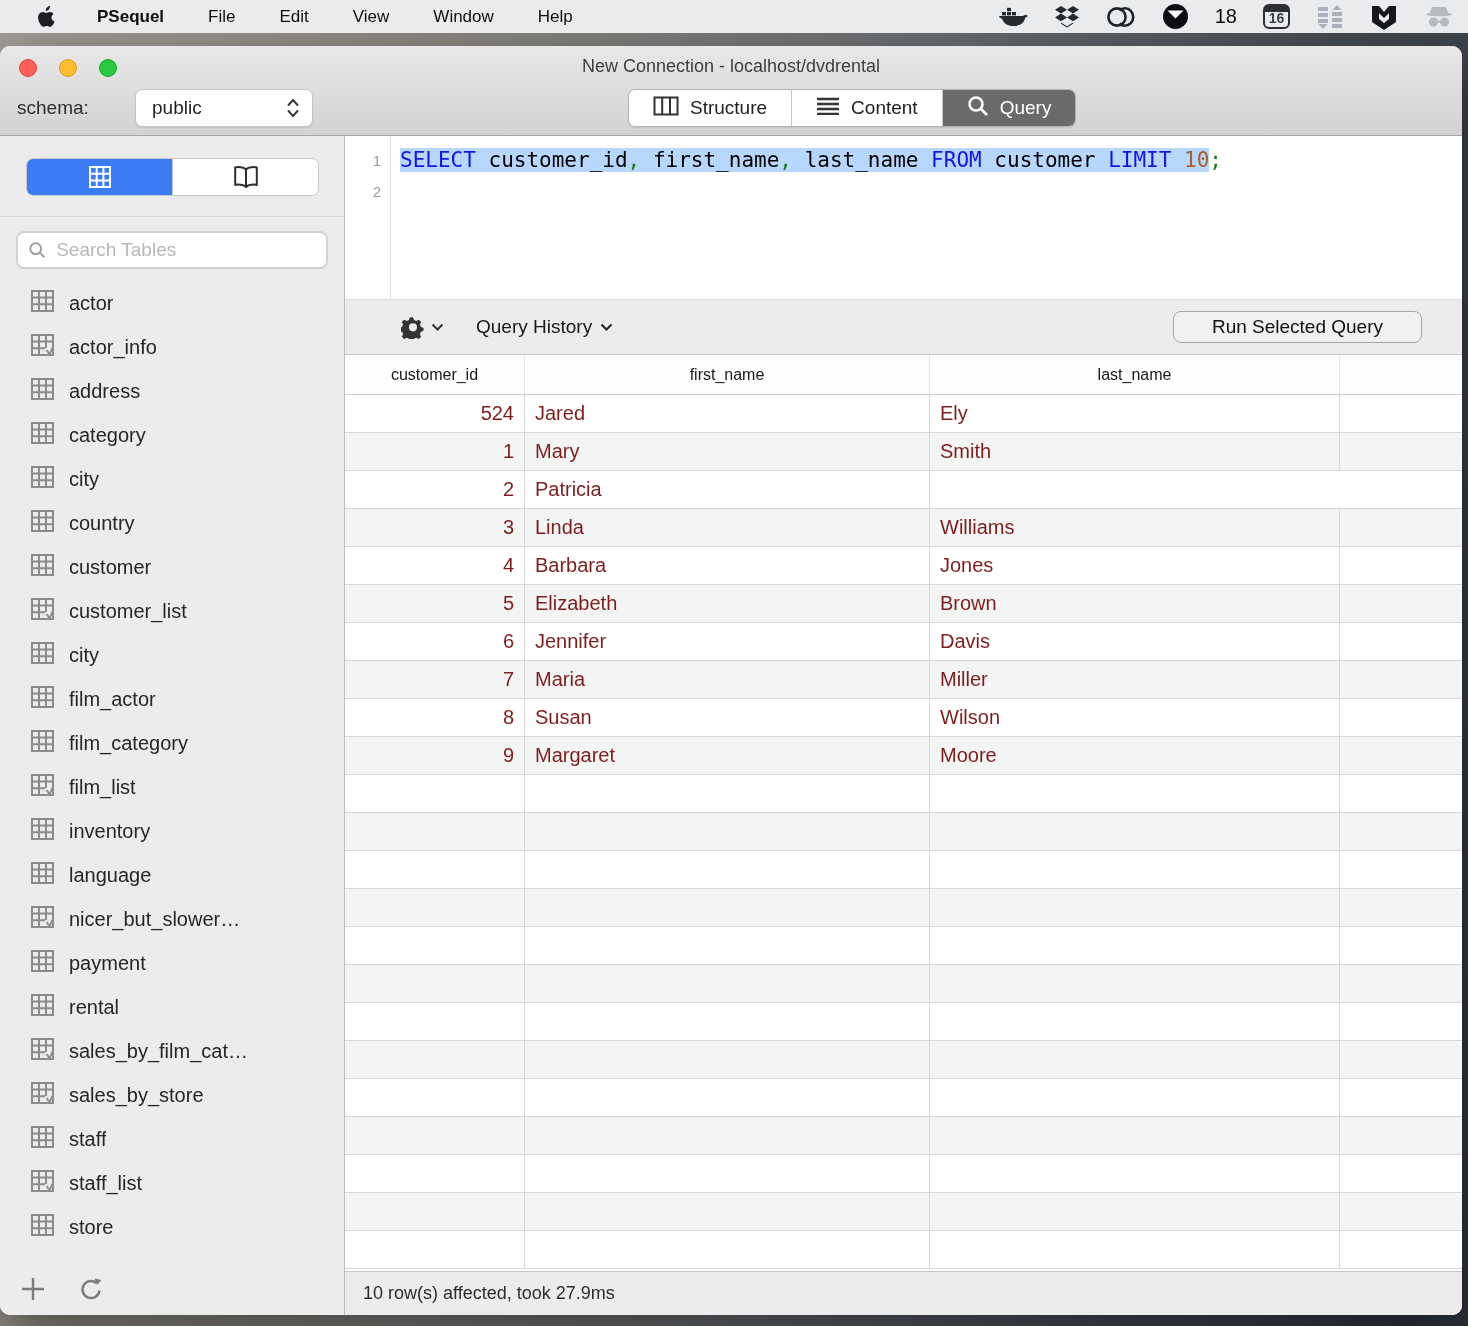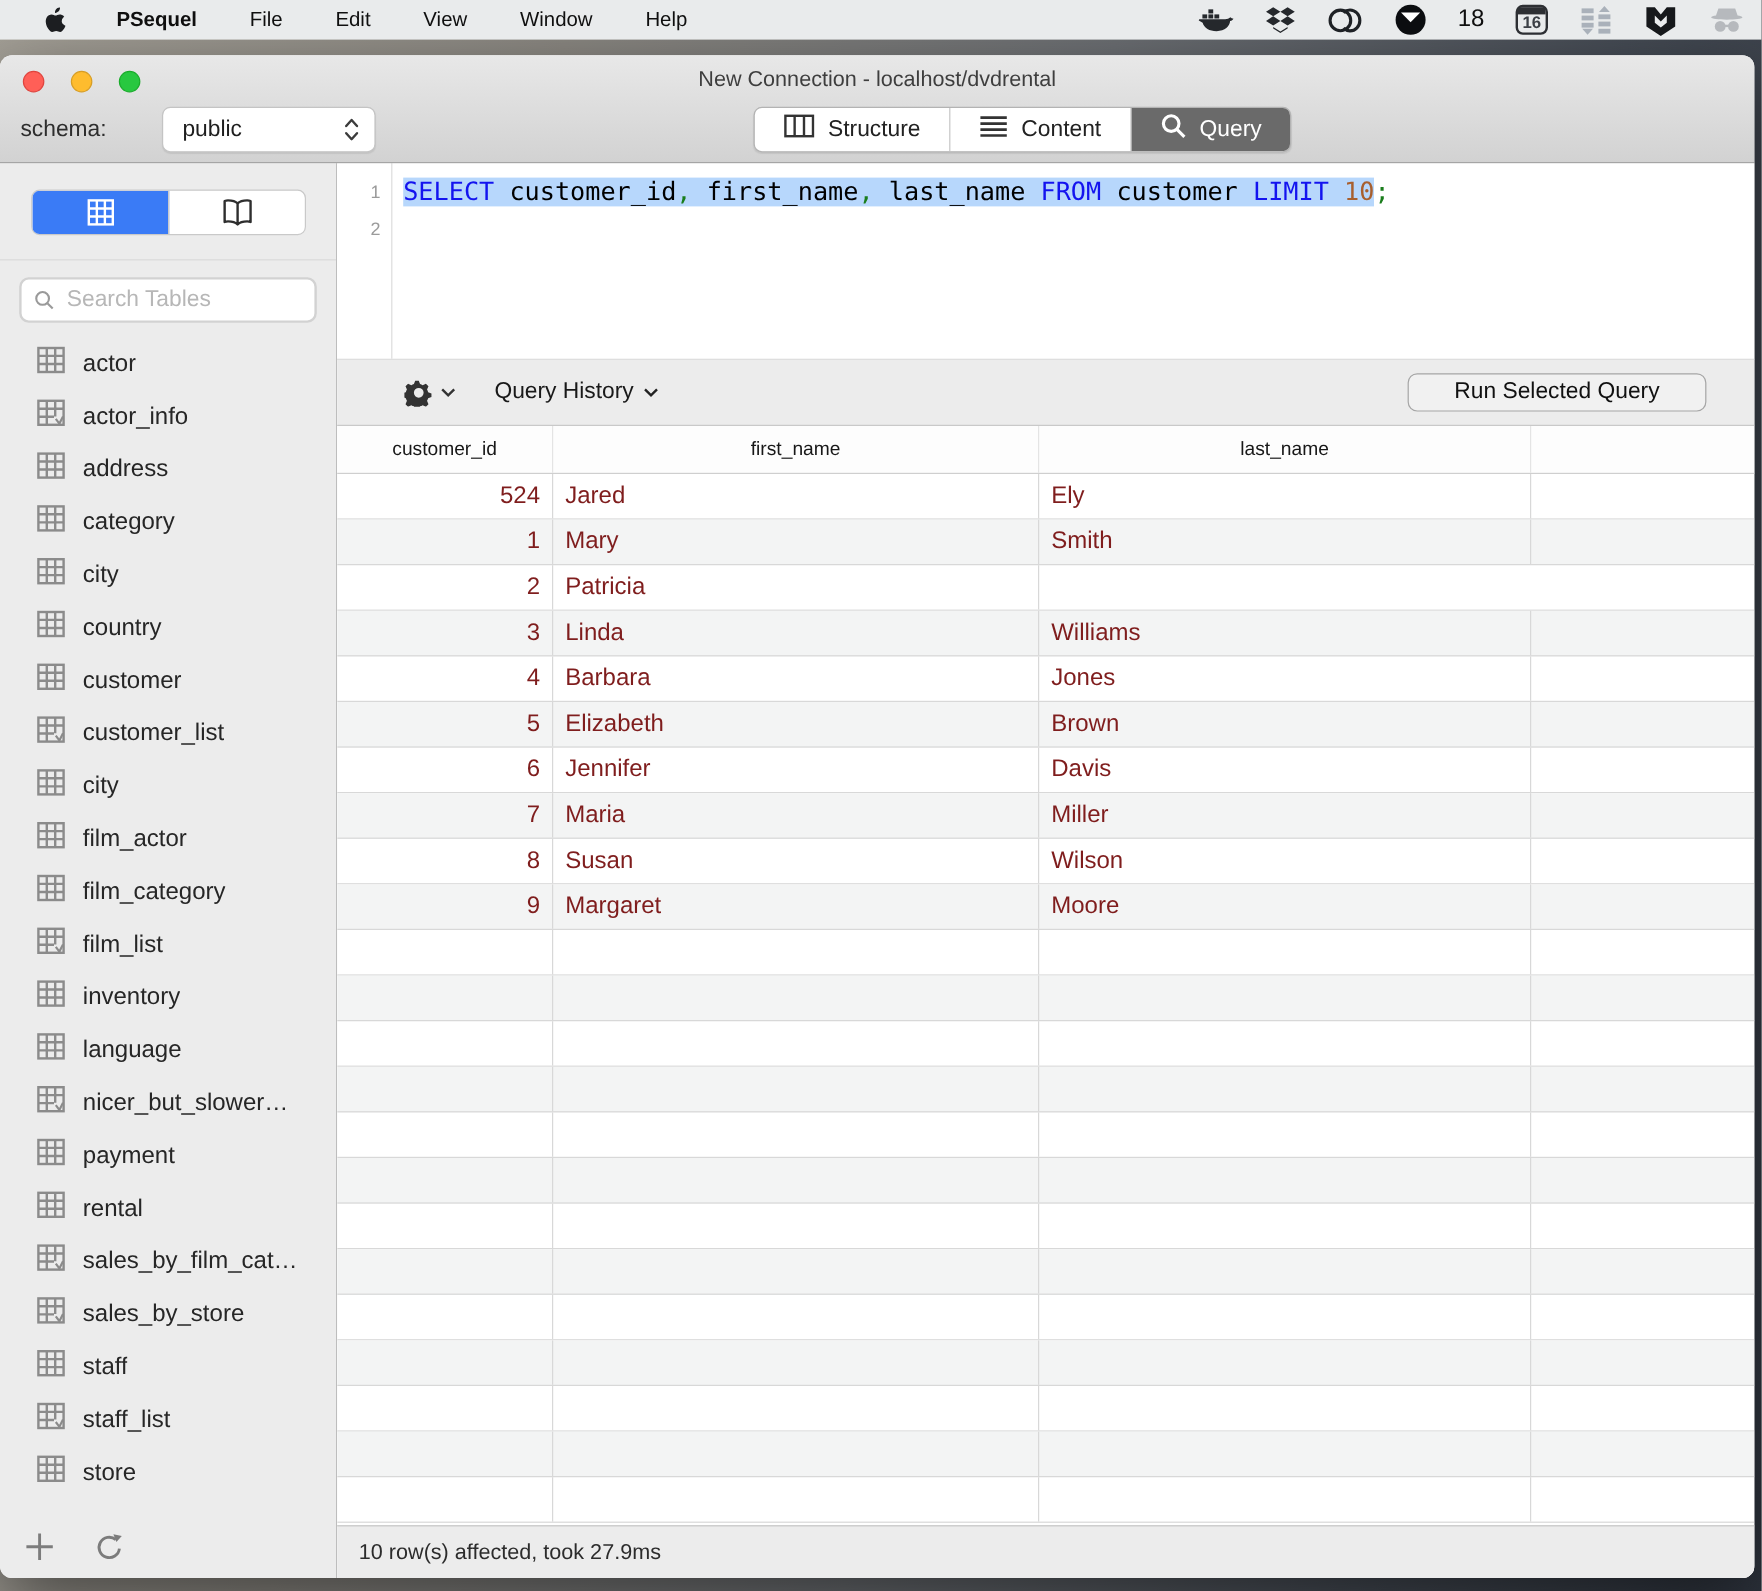--- a/index.html
+++ b/index.html
@@ -49,21 +49,21 @@
   .segmented { position:absolute; left:628px; top:43px; height:38px; display:flex;
     border:1px solid #b3b3b3; border-radius:7px; overflow:hidden; background:#fff;
     font-size:19px; color:#222; box-shadow:0 1px 1px rgba(0,0,0,.08); }
   .segment { display:flex; align-items:center; gap:11px; padding:0 24px; border-right:1px solid #c6c6c6; }
   .segment:last-child { border-right:none; }
   .segment.active { background:#6a6a6a; color:#fff; }
 
   .main { flex:1; display:flex; min-height:0; }
 
   
-  .sidebar { width:281px; flex:none; background:#ececec; border-right:1px solid #bdbdbd;
+  .sidebar { width:345px; flex:none; background:#ececec; border-right:1px solid #bdbdbd;
     display:flex; flex-direction:column; }
   .side-tabs { margin:22px 25px 0 26px; height:38px; display:flex;
     border:1px solid #c9c9c9; border-radius:7px; overflow:hidden; background:#fff; flex:none; }
   .side-tab { flex:1; display:flex; align-items:center; justify-content:center; }
   .side-tab.active { background:#3a7bf6; }
   .side-sep { margin-top:20px; border-top:1px solid #dadada; flex:none; }
   .search { margin:14px 16px 0; height:38px; background:#fff; border:2px solid #d2d2d2;
     border-radius:8px; display:flex; align-items:center; padding:0 10px; flex:none; }
   .search input { border:none; outline:none; width:100%; font-size:19px; color:#333;
     font-family:"Liberation Sans",sans-serif; margin-left:8px; background:transparent; }

